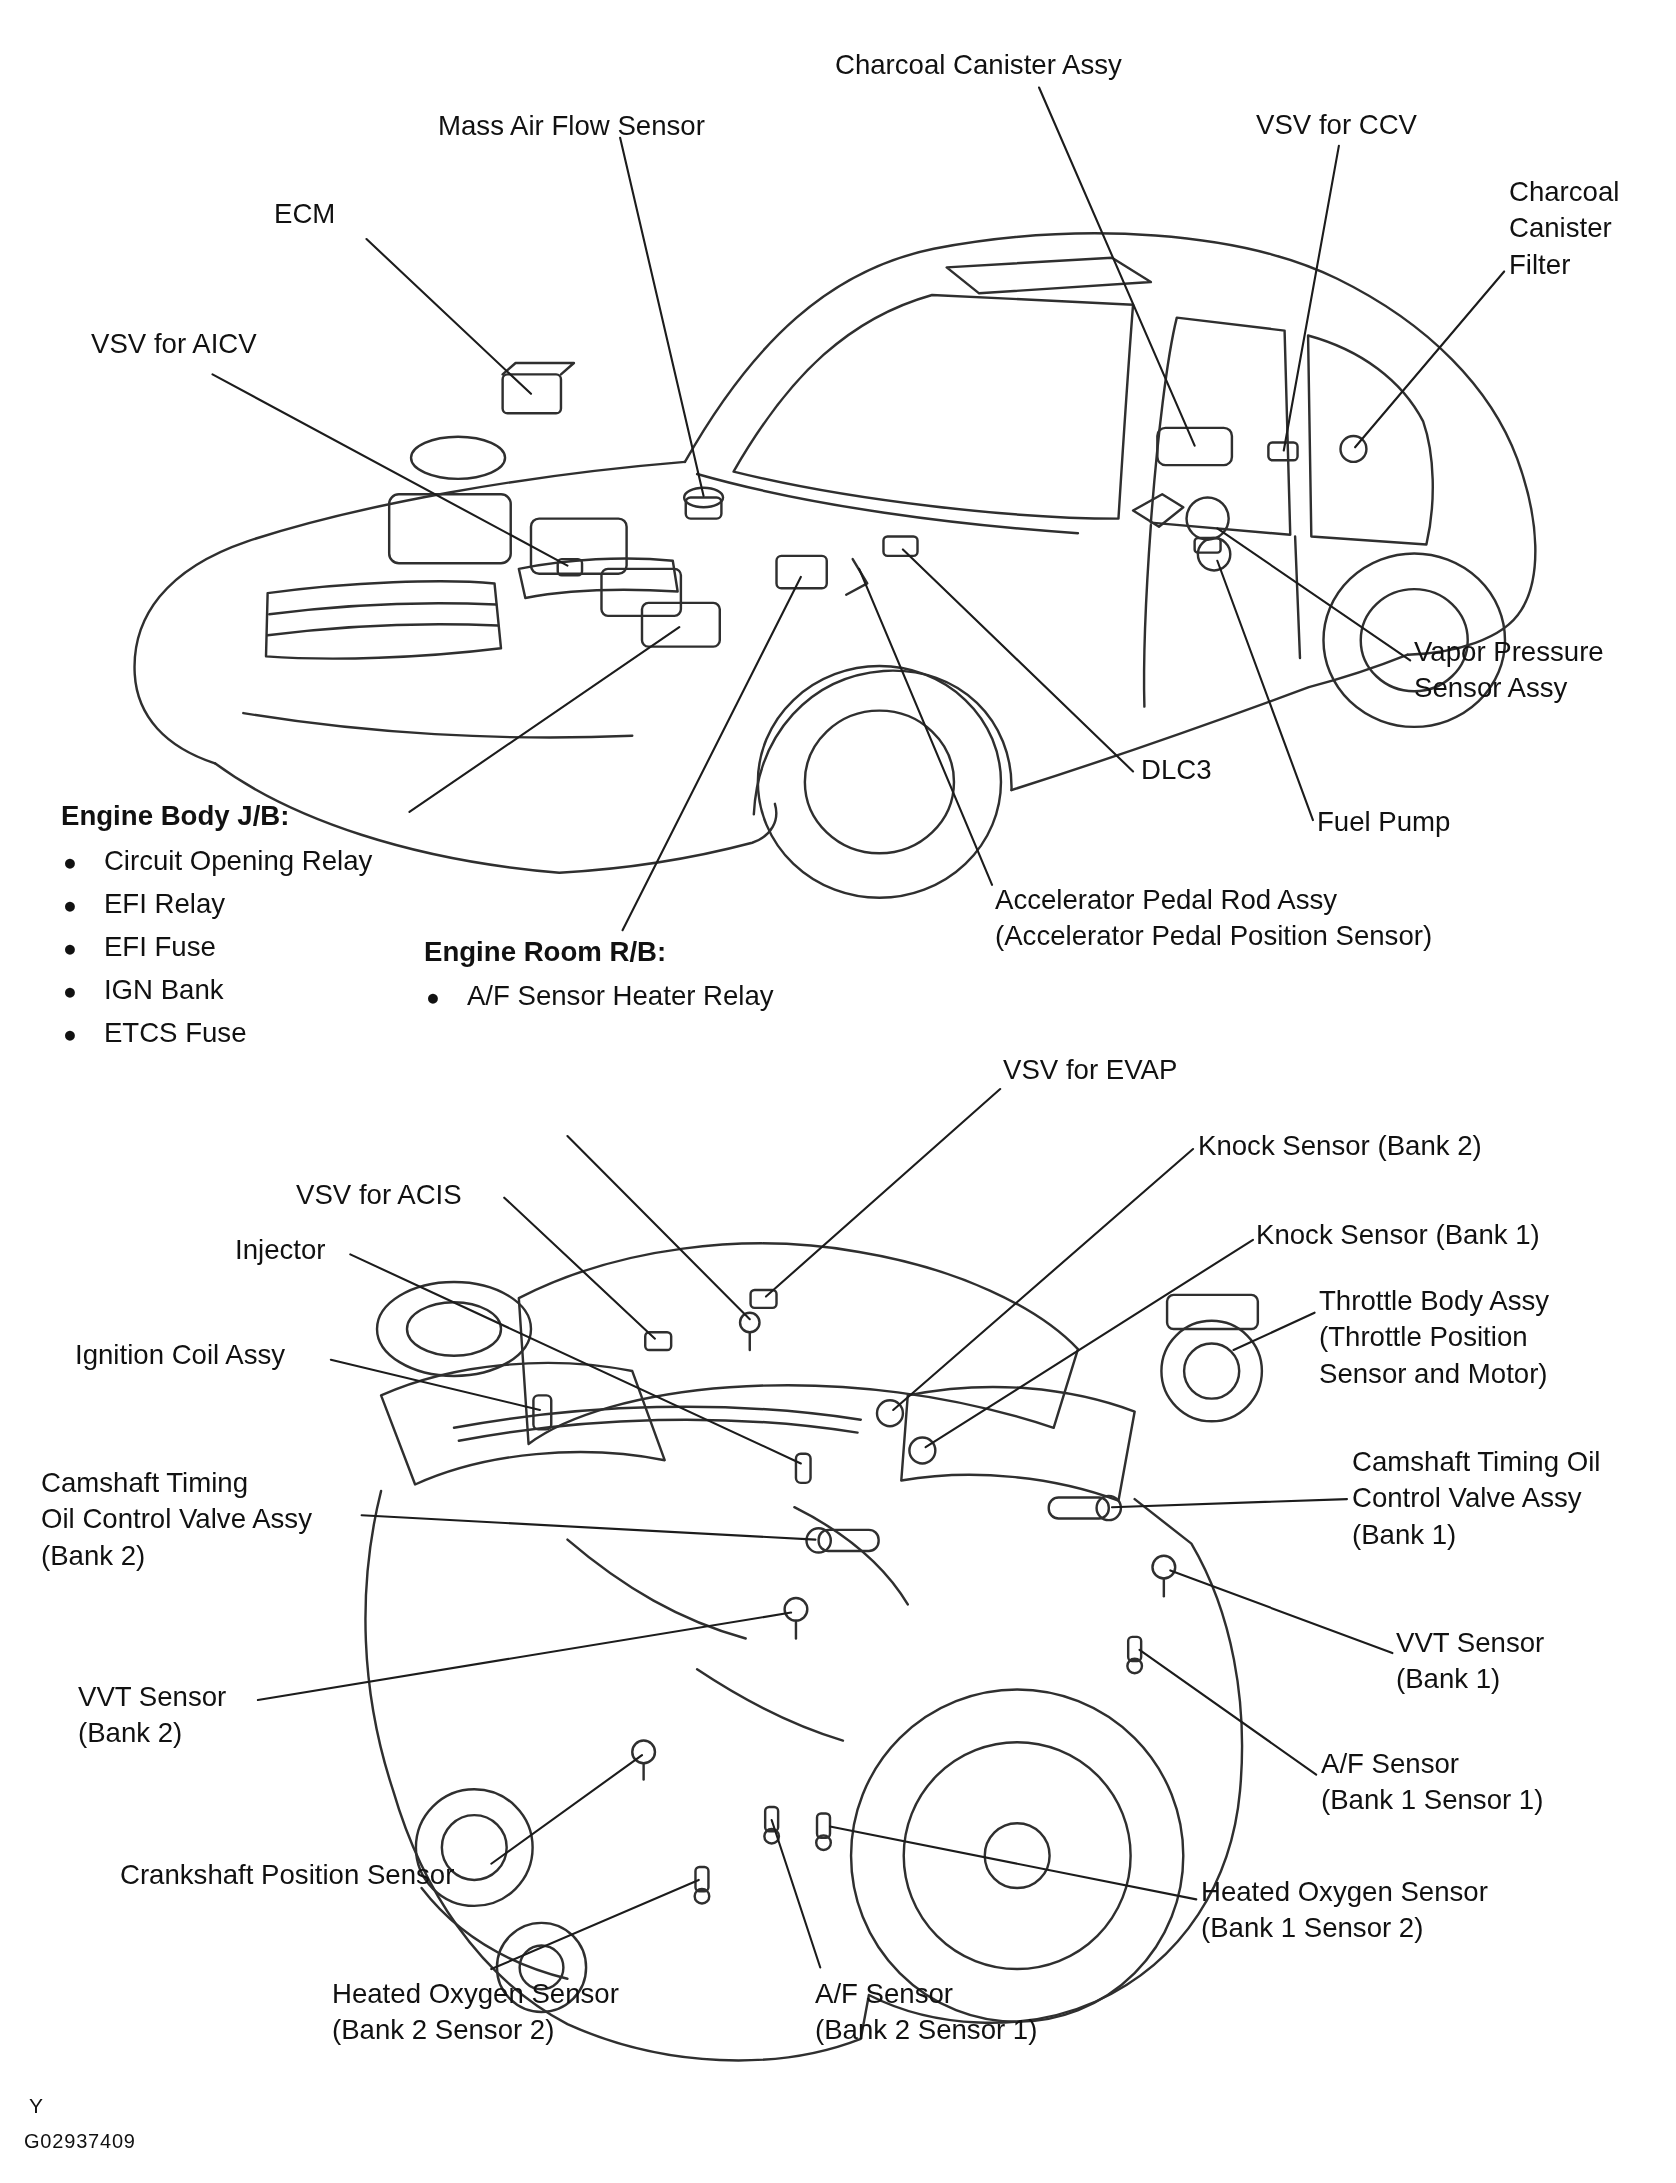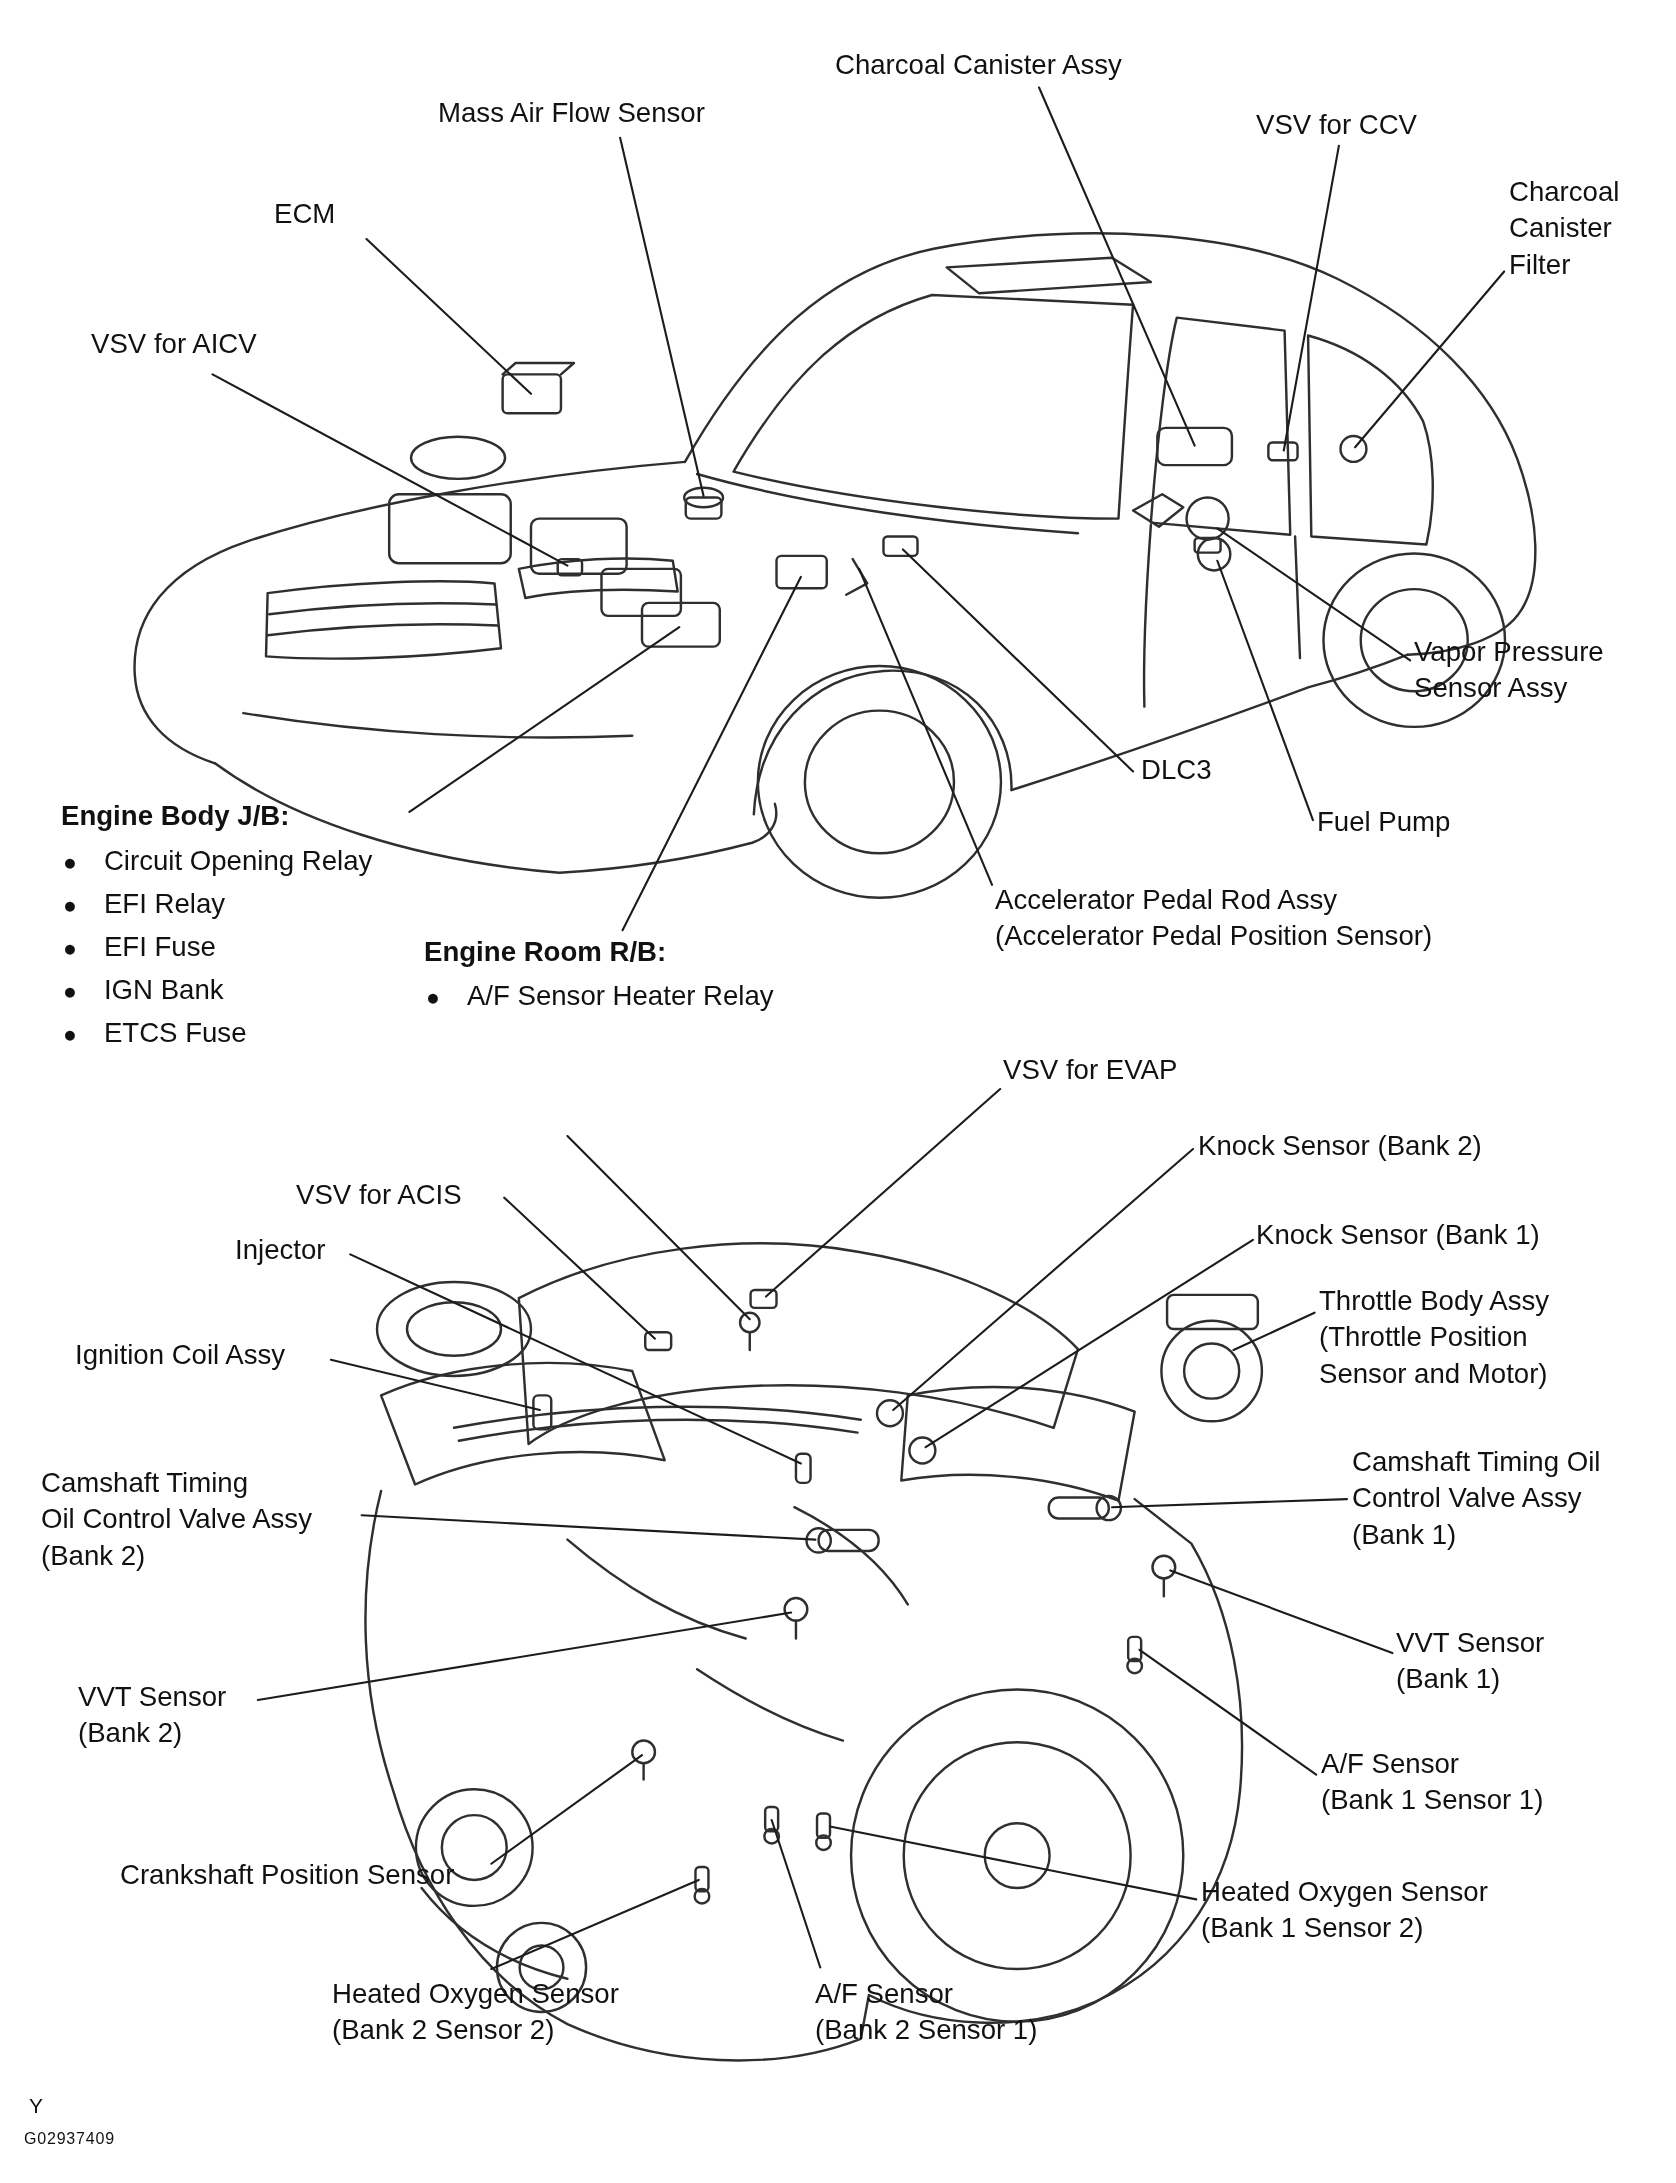--- a/index.html
+++ b/index.html
@@ -20,21 +20,21 @@
     color:#111;
   }
   .label.bold { font-weight:bold; }
   .bullet-list { position:absolute; }
   .bullet-row {
     display:flex; align-items:center; gap:27px;
     font-size:27.6px; line-height:1; margin-bottom:15.4px; color:#111;
   }
   .bullet-icon::before { content:"●"; font-size:23px; line-height:1; }
   .footer-mark { position:absolute; font-size:21px; color:#111; }
-  .figure-id { position:absolute; font-size:16px; color:#111; letter-spacing:0.8px; }
+  .figure-id { position:absolute; font-size:20px; color:#111; letter-spacing:0.8px; }
 </style>
 </head>
 <body>
 
 <div class="page">
 
   <svg class="art" viewBox="0 0 2069 2694" fill="none" stroke="#2f2f2f" stroke-width="3" stroke-linecap="round" stroke-linejoin="round">
 
     <g>
 
@@ -245,21 +245,21 @@
       <line x1="318" y1="2098" x2="976" y2="1990"></line>
       <line x1="1624" y1="2190" x2="1406" y2="2036"></line>
       <line x1="606" y1="2300" x2="792" y2="2166"></line>
       <line x1="1476" y1="2344" x2="1024" y2="2254"></line>
       <line x1="606" y1="2430" x2="862" y2="2320"></line>
       <line x1="1012" y1="2428" x2="952" y2="2246"></line>
     </g>
   </svg>
 
   <div class="label" style="left:835px; top:47px;">Charcoal Canister Assy</div>
-  <div class="label" style="left:438px;  top:95px;">Mass Air Flow Sensor</div>
+  <div class="label" style="left:438px;  top:108px;">Mass Air Flow Sensor</div>
   <div class="label" style="left:1256px; top:107px;">VSV for CCV</div>
   <div class="label" style="left:1509px; top:174px;">Charcoal
 Canister
 Filter</div>
   <div class="label" style="left:274px;  top:196px;">ECM</div>
   <div class="label" style="left:91px;  top:326px;">VSV for AICV</div>
   <div class="label" style="left:1414px; top:634px;">Vapor Pressure
 Sensor Assy</div>
   <div class="label" style="left:1141px; top:752px;">DLC3</div>
   <div class="label" style="left:1317px; top:804px;">Fuel Pump</div>

